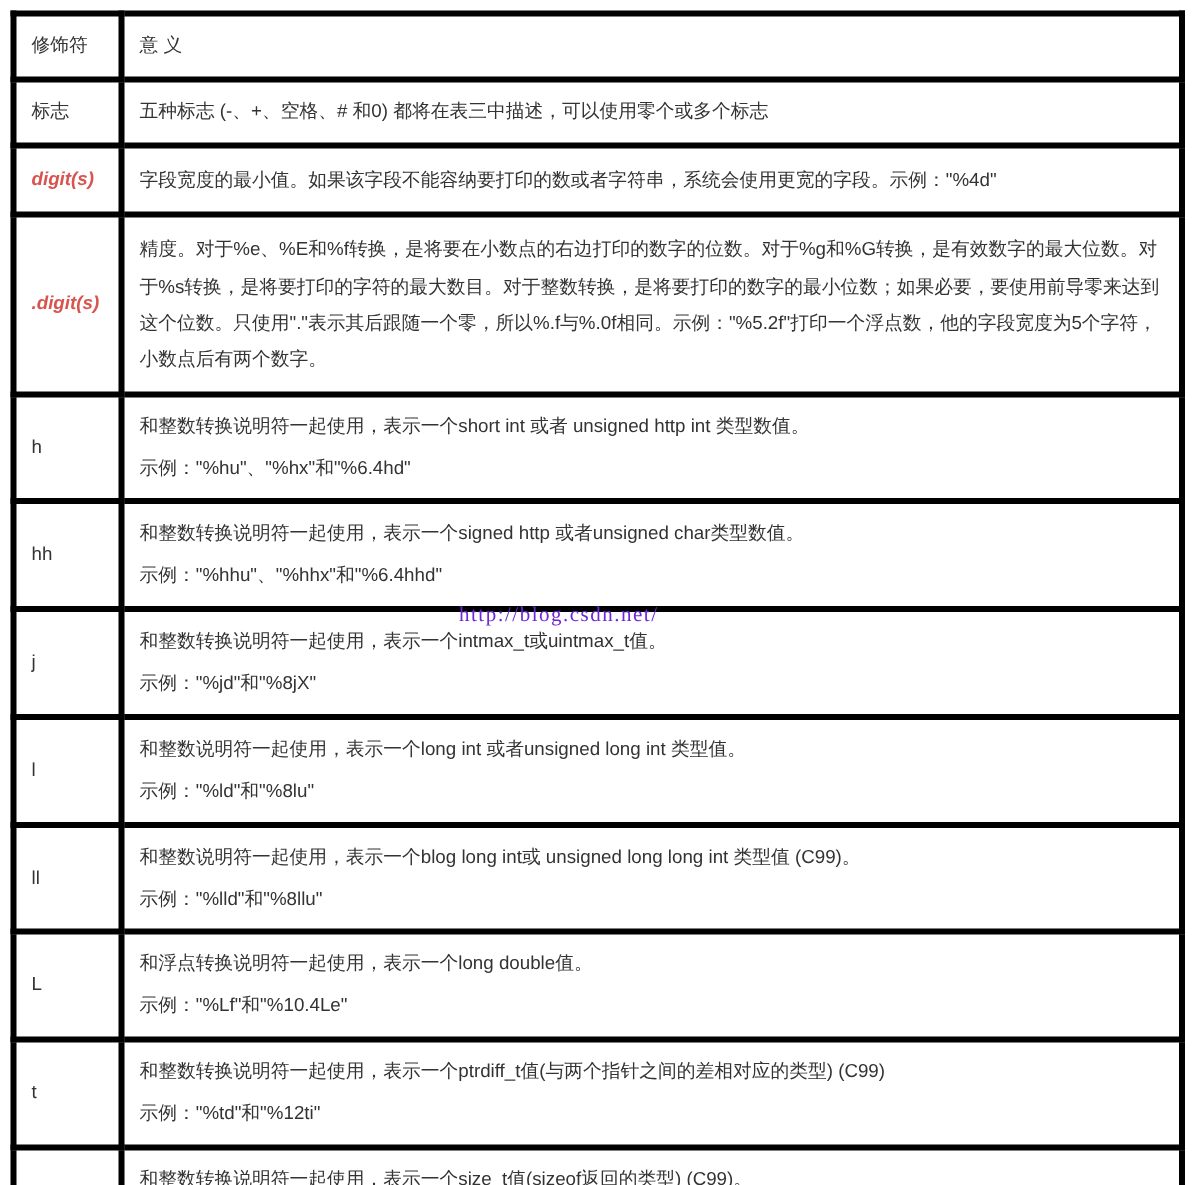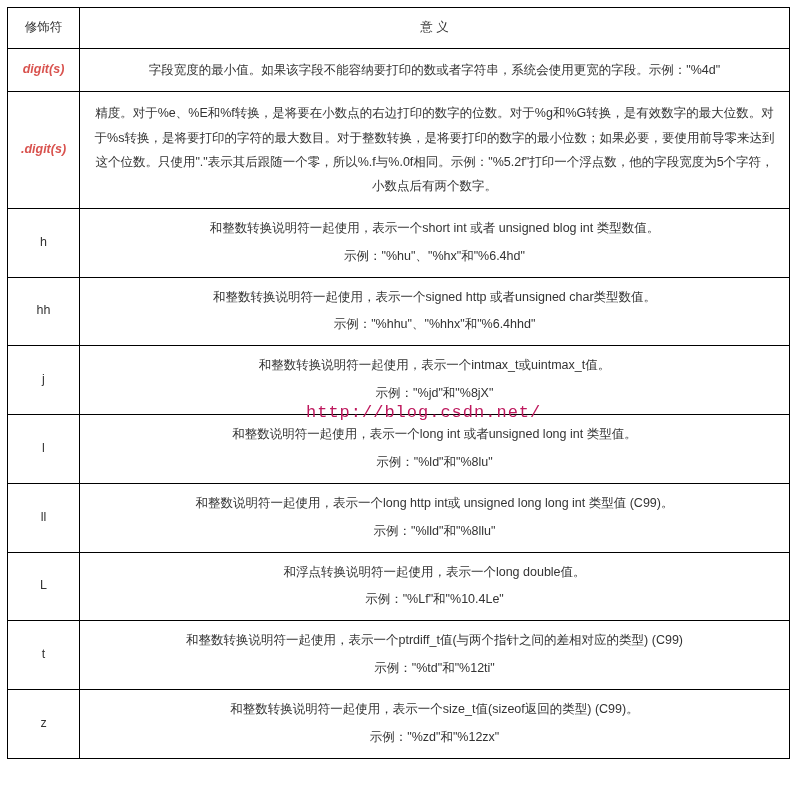--- a/index.html
+++ b/index.html
@@ -21,25 +21,25 @@
     box-sizing: border-box;
   }
   table.spec {
     border-collapse: collapse;
     width: 783px;
     margin: 7px 0 0 7px;
     table-layout: fixed;
     font-size: 12.5px;
   }
   table.spec td, table.spec th {
-    border: 1px solid #000000;
+    border: 4px solid #000000;
     vertical-align: middle;
     padding: 9px 10px;
     line-height: 1.75;
-    text-align: center;
+    text-align: left;
     font-weight: normal;
   }
   col.c1 { width: 72px; }
   col.c2 { width: auto; }
   .hdr td {
     font-size: 12.5px;
     color: #333333;
     padding-top: 13px;
     padding-bottom: 13px;
   }
@@ -61,64 +61,72 @@
   .meaning .line2 {
     margin-top: 6px;
   }
   .tall .meaning {
     line-height: 1.95;
   }
   .watermark {
     position: absolute;
     left: 306px;
     top: 396px;
-    font-family: Liberation Mono, monospace;
-    font-size: 17px;
-    color: #be185d;
+    font-family: Liberation Serif, serif;
+    font-size: 14px;
+    color: #6d28d9;
     letter-spacing: 1px;
     white-space: nowrap;
     pointer-events: none;
     user-select: none;
   }
 </style>
 </head>
 <body>
 
 <div class="page">
   <table class="spec">
     <colgroup>
         <col class="c1">
         <col class="c2">
       </colgroup>
     <tbody>
       <tr class="hdr">
         <td>修饰符</td>
         <td>意 义</td>
       </tr>
+    <tr>
+          <td><span class="modifier">标志</span></td>
+          <td>
+            <div class="meaning">
+              <div>五种标志 (-、+、空格、# 和0) 都将在表三中描述，可以使用零个或多个标志</div>
+            </div>
+          </td>
+        </tr>
         <tr class="tall">
           <td><span class="modifier red">digit(s)</span></td>
           <td>
             <div class="meaning">
               <div>字段宽度的最小值。如果该字段不能容纳要打印的数或者字符串，系统会使用更宽的字段。示例："%4d"</div>
             </div>
           </td>
         </tr>
         <tr class="tall">
           <td><span class="modifier red">.digit(s)</span></td>
           <td>
             <div class="meaning">
               <div>精度。对于%e、%E和%f转换，是将要在小数点的右边打印的数字的位数。对于%g和%G转换，是有效数字的最大位数。对于%s转换，是将要打印的字符的最大数目。对于整数转换，是将要打印的数字的最小位数；如果必要，要使用前导零来达到这个位数。只使用"."表示其后跟随一个零，所以%.f与%.0f相同。示例："%5.2f"打印一个浮点数，他的字段宽度为5个字符，小数点后有两个数字。</div>
             </div>
           </td>
         </tr>
         <tr>
           <td><span class="modifier">h</span></td>
           <td>
             <div class="meaning">
-              <div><span>和整数转换说明符一起使用，表示一个</span><span class="b">short int</span><span> 或者 </span><span class="b">unsigned blog int</span><span> 类型数值。</span></div>
+              <div><span>和整数转换说明符一起使用，表示一个</span><span class="b">short int</span><span> 或者 </span><span class="b">unsigned http int</span><span> 类型数值。</span></div>
               <div class="line2"><span>示例："%hu"、"%hx"和"%6.4hd"</span></div>
             </div>
           </td>
         </tr>
         <tr>
           <td><span class="modifier">hh</span></td>
           <td>
             <div class="meaning">
               <div><span>和整数转换说明符一起使用，表示一个</span><span class="b">signed http</span><span> 或者</span><span class="b">unsigned char</span><span>类型数值。</span></div>
               <div class="line2"><span>示例："%hhu"、"%hhx"和"%6.4hhd"</span></div>
@@ -140,21 +148,21 @@
             <div class="meaning">
               <div><span>和整数说明符一起使用，表示一个</span><span class="b">long int</span><span> 或者</span><span class="b">unsigned long int</span><span> 类型值。</span></div>
               <div class="line2"><span>示例："%ld"和"%8lu"</span></div>
             </div>
           </td>
         </tr>
         <tr>
           <td><span class="modifier">ll</span></td>
           <td>
             <div class="meaning">
-              <div><span>和整数说明符一起使用，表示一个</span><span class="b">long http int</span><span>或 </span><span class="b">unsigned long long int</span><span> 类型值 (C99)。</span></div>
+              <div><span>和整数说明符一起使用，表示一个</span><span class="b">blog long int</span><span>或 </span><span class="b">unsigned long long int</span><span> 类型值 (C99)。</span></div>
               <div class="line2"><span>示例："%lld"和"%8llu"</span></div>
             </div>
           </td>
         </tr>
         <tr>
           <td><span class="modifier">L</span></td>
           <td>
             <div class="meaning">
               <div><span>和浮点转换说明符一起使用，表示一个</span><span class="b">long double</span><span>值。</span></div>
               <div class="line2"><span>示例："%Lf"和"%10.4Le"</span></div>

